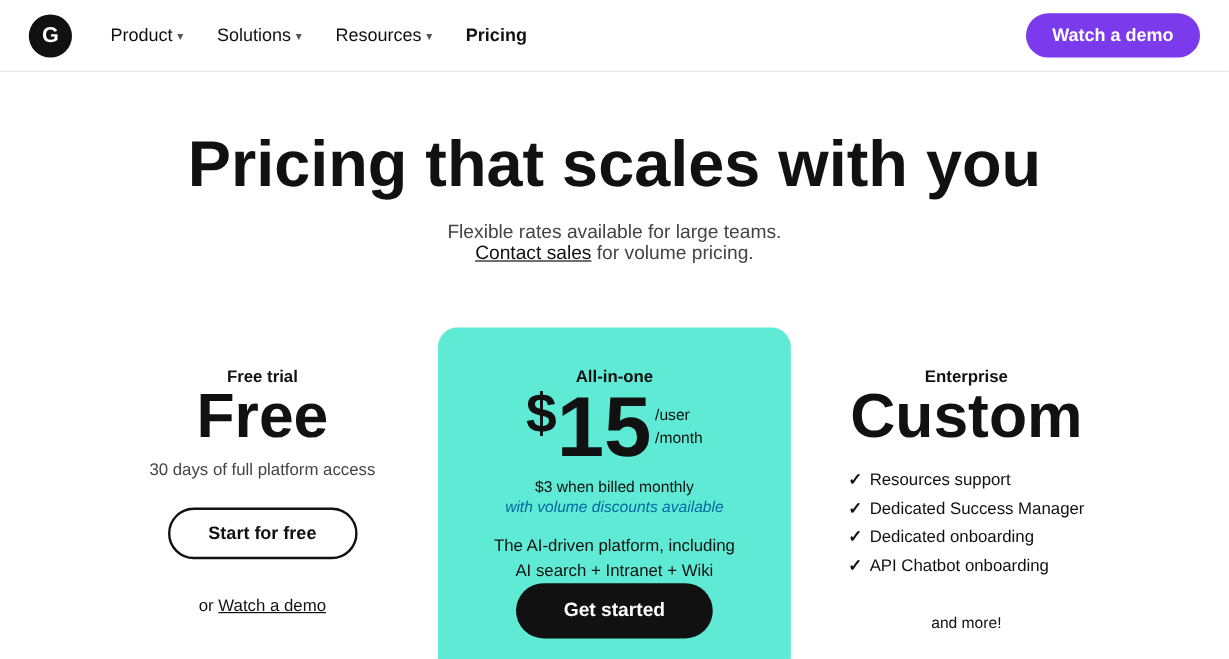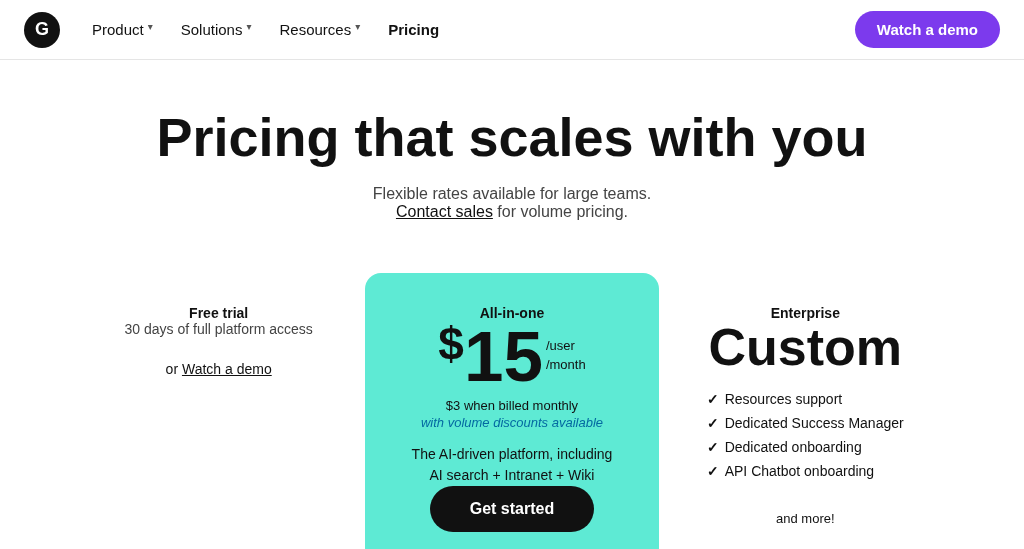--- a/index.html
+++ b/index.html
@@ -11,21 +11,21 @@
       padding: 0 24px; border-bottom: 1px solid #e5e5e5;
       position: sticky; top: 0; background: #fff; z-index: 100;
     }
     .nav-logo {
       width: 36px; height: 36px; border-radius: 50%; background: #111;
       display: flex; align-items: center; justify-content: center;
       color: #fff; font-weight: 900; font-size: 18px; flex-shrink: 0;
     }
     .nav-links { display: flex; align-items: center; gap: 4px; margin-left: 20px; flex: 1; }
     .nav-item {
-      display: flex; gap: 4px;
+      display: flex; align-items: center; gap: 4px;
       padding: 6px 12px; font-size: 15px; color: #111;
       cursor: pointer; border-radius: 6px; white-space: nowrap;
     }
     .nav-item.active { font-weight: 600; }
     .chevron { font-size: 10px; color: #555; }
     .nav-cta {
       background: #7c3aed; color: #fff; border: none;
       padding: 10px 22px; border-radius: 24px; font-size: 15px;
       font-weight: 600; cursor: pointer; white-space: nowrap;
     }
@@ -74,21 +74,21 @@
       text-decoration: none;
     }
     .btn-dark {
       display: inline-block; background: #111; color: #fff;
       padding: 14px 40px; border-radius: 28px;
       font-size: 16px; font-weight: 700; cursor: pointer;
       border: none; text-decoration: none;
     }
 
     .watch-link {
-      display: block; margin-top: 18px; font-size: 14px; color: #111;
+      display: block; margin-top: 30px; font-size: 14px; color: #111;
       text-decoration: none;
     }
     .watch-link u { cursor: pointer; }
 
     
     .feature-list { text-align: left; margin: 0 auto 24px; display: inline-block; }
     .feature-item { font-size: 14px; color: #111; margin-bottom: 8px; display: flex; align-items: center; gap: 6px; }
     .feature-item .check { color: #111; font-weight: 700; }
     .feature-more { font-size: 13px; color: #111; margin-bottom: 24px; }
 
@@ -127,21 +127,23 @@
   <p>
     <span>Flexible rates available for large teams.</span><br>
     <a>Contact sales</a><span> for volume pricing.</span>
   </p>
 </section>
 
 <div class="cards-wrapper">
 
   <div class="card">
     <div class="card-tier">Free trial</div>
+    <div class="card-price-free">Free</div>
     <div class="card-sub">30 days of full platform access</div>
+    <button class="btn-outline">Start for free</button>
     <a class="watch-link">
       <span>or </span><u>Watch a demo</u>
     </a>
   </div>
 
   <div class="card highlighted">
     <div class="card-tier">All-in-one</div>
     <div class="card-price-row">
       <span class="price-dollar">$</span>
       <span class="price-amount">15</span>

